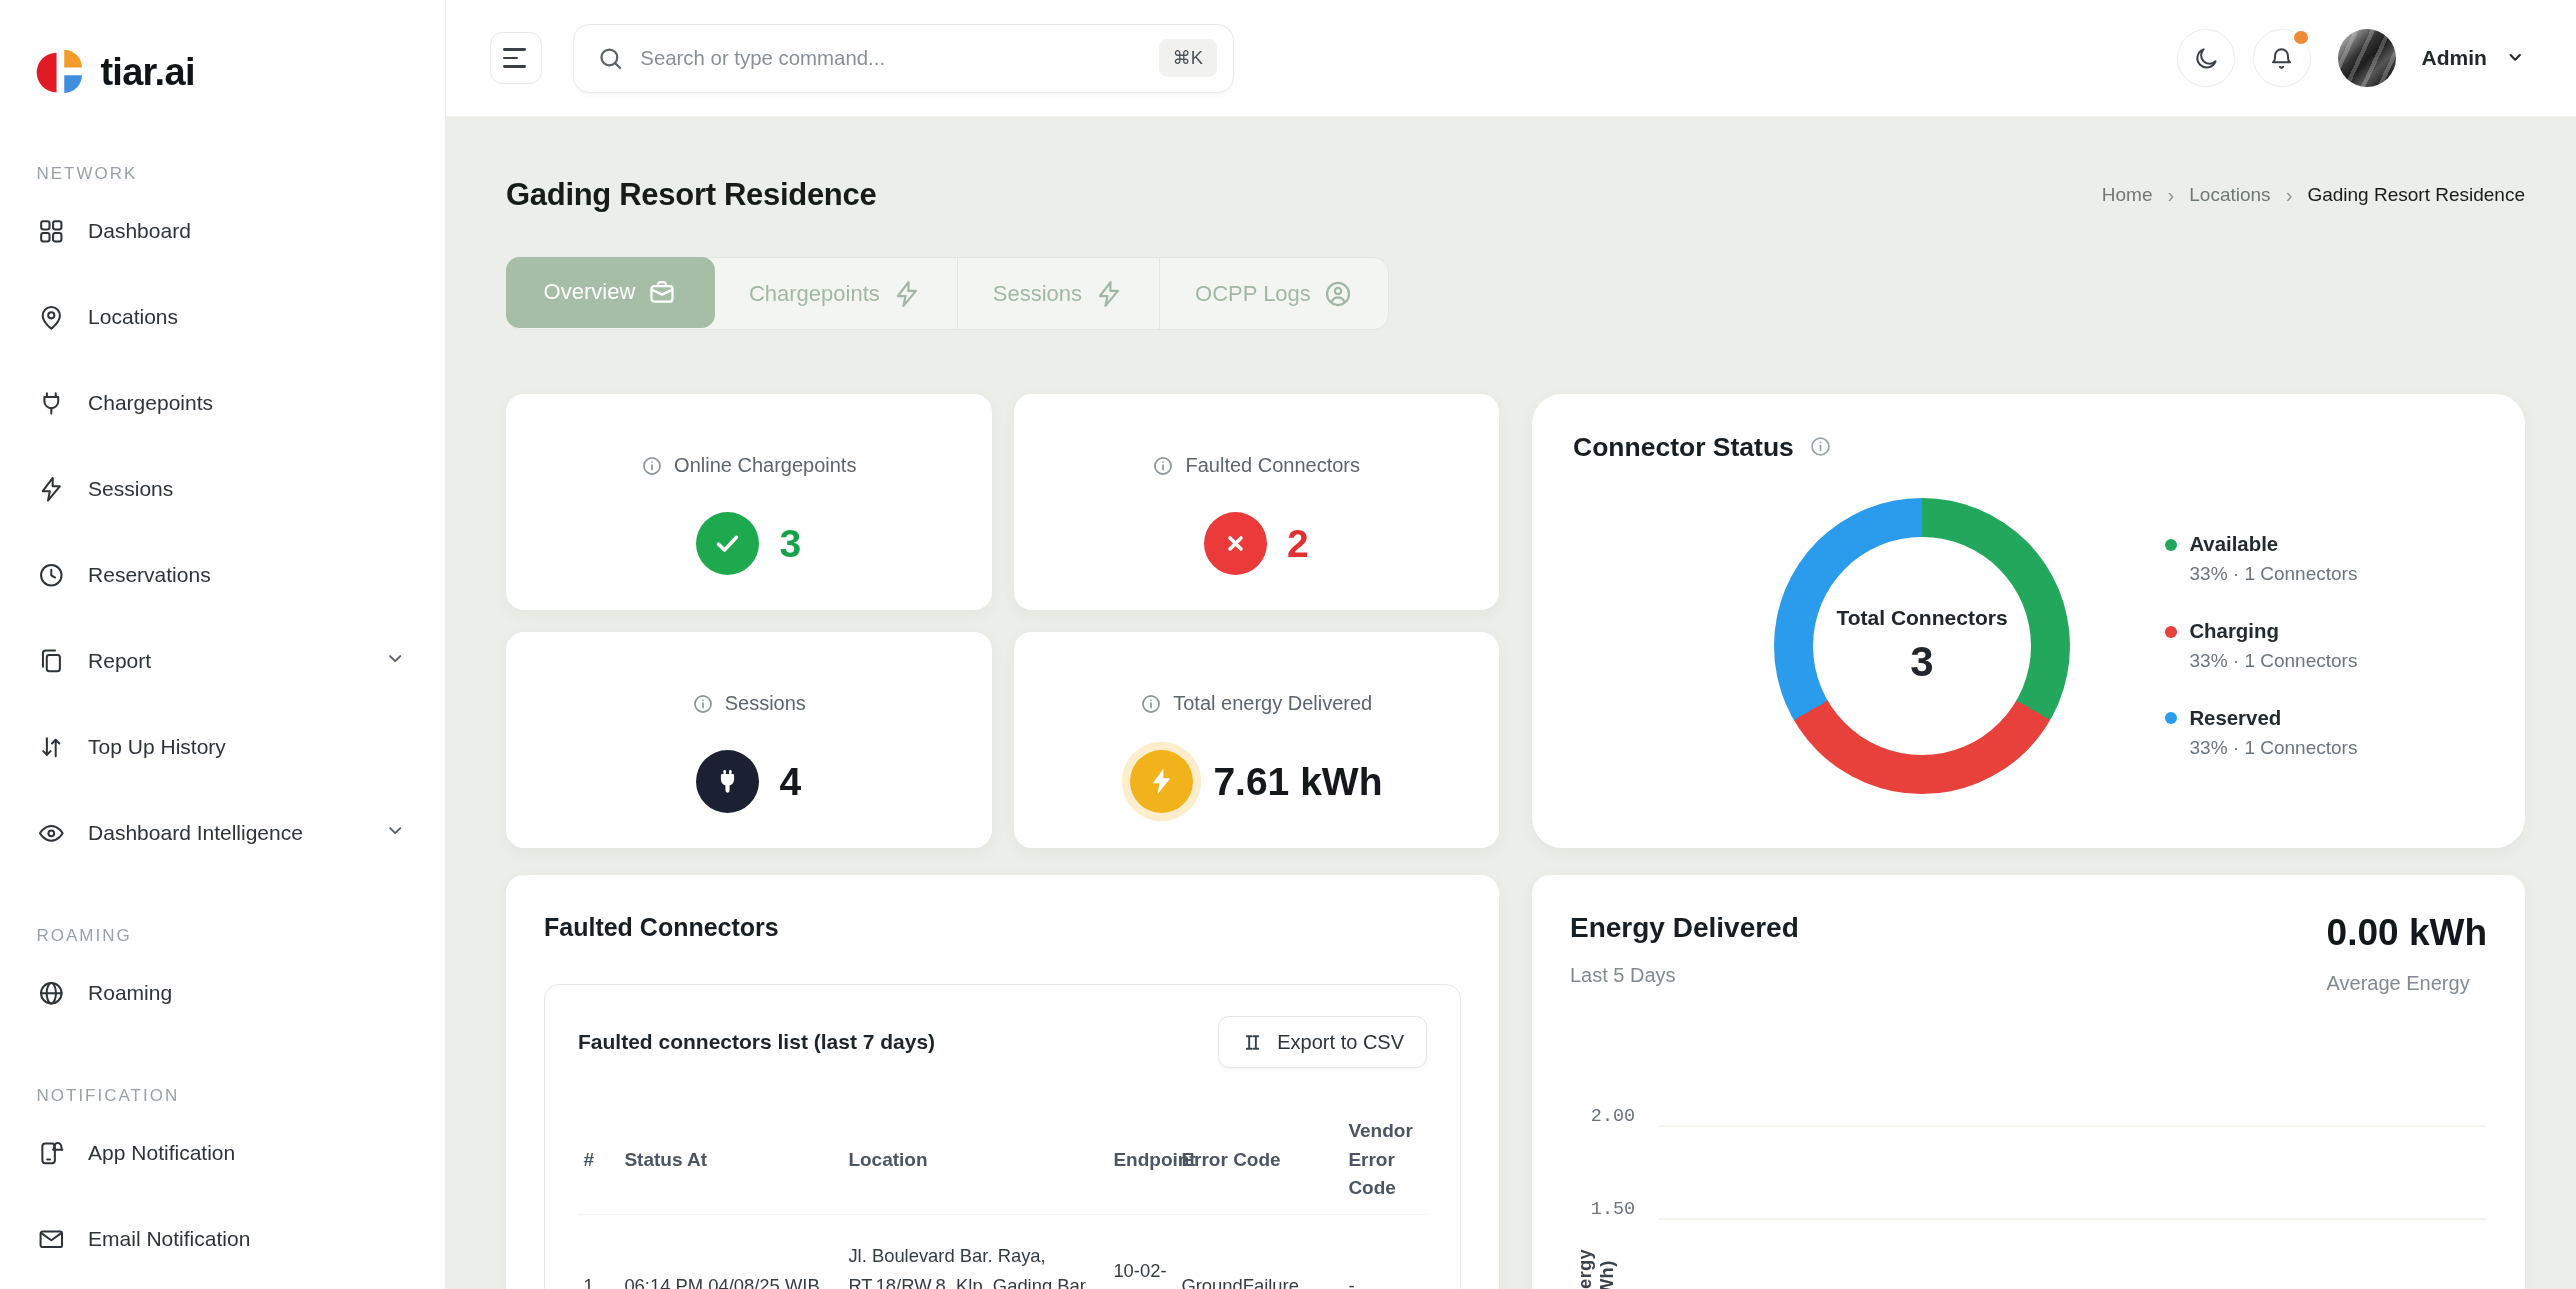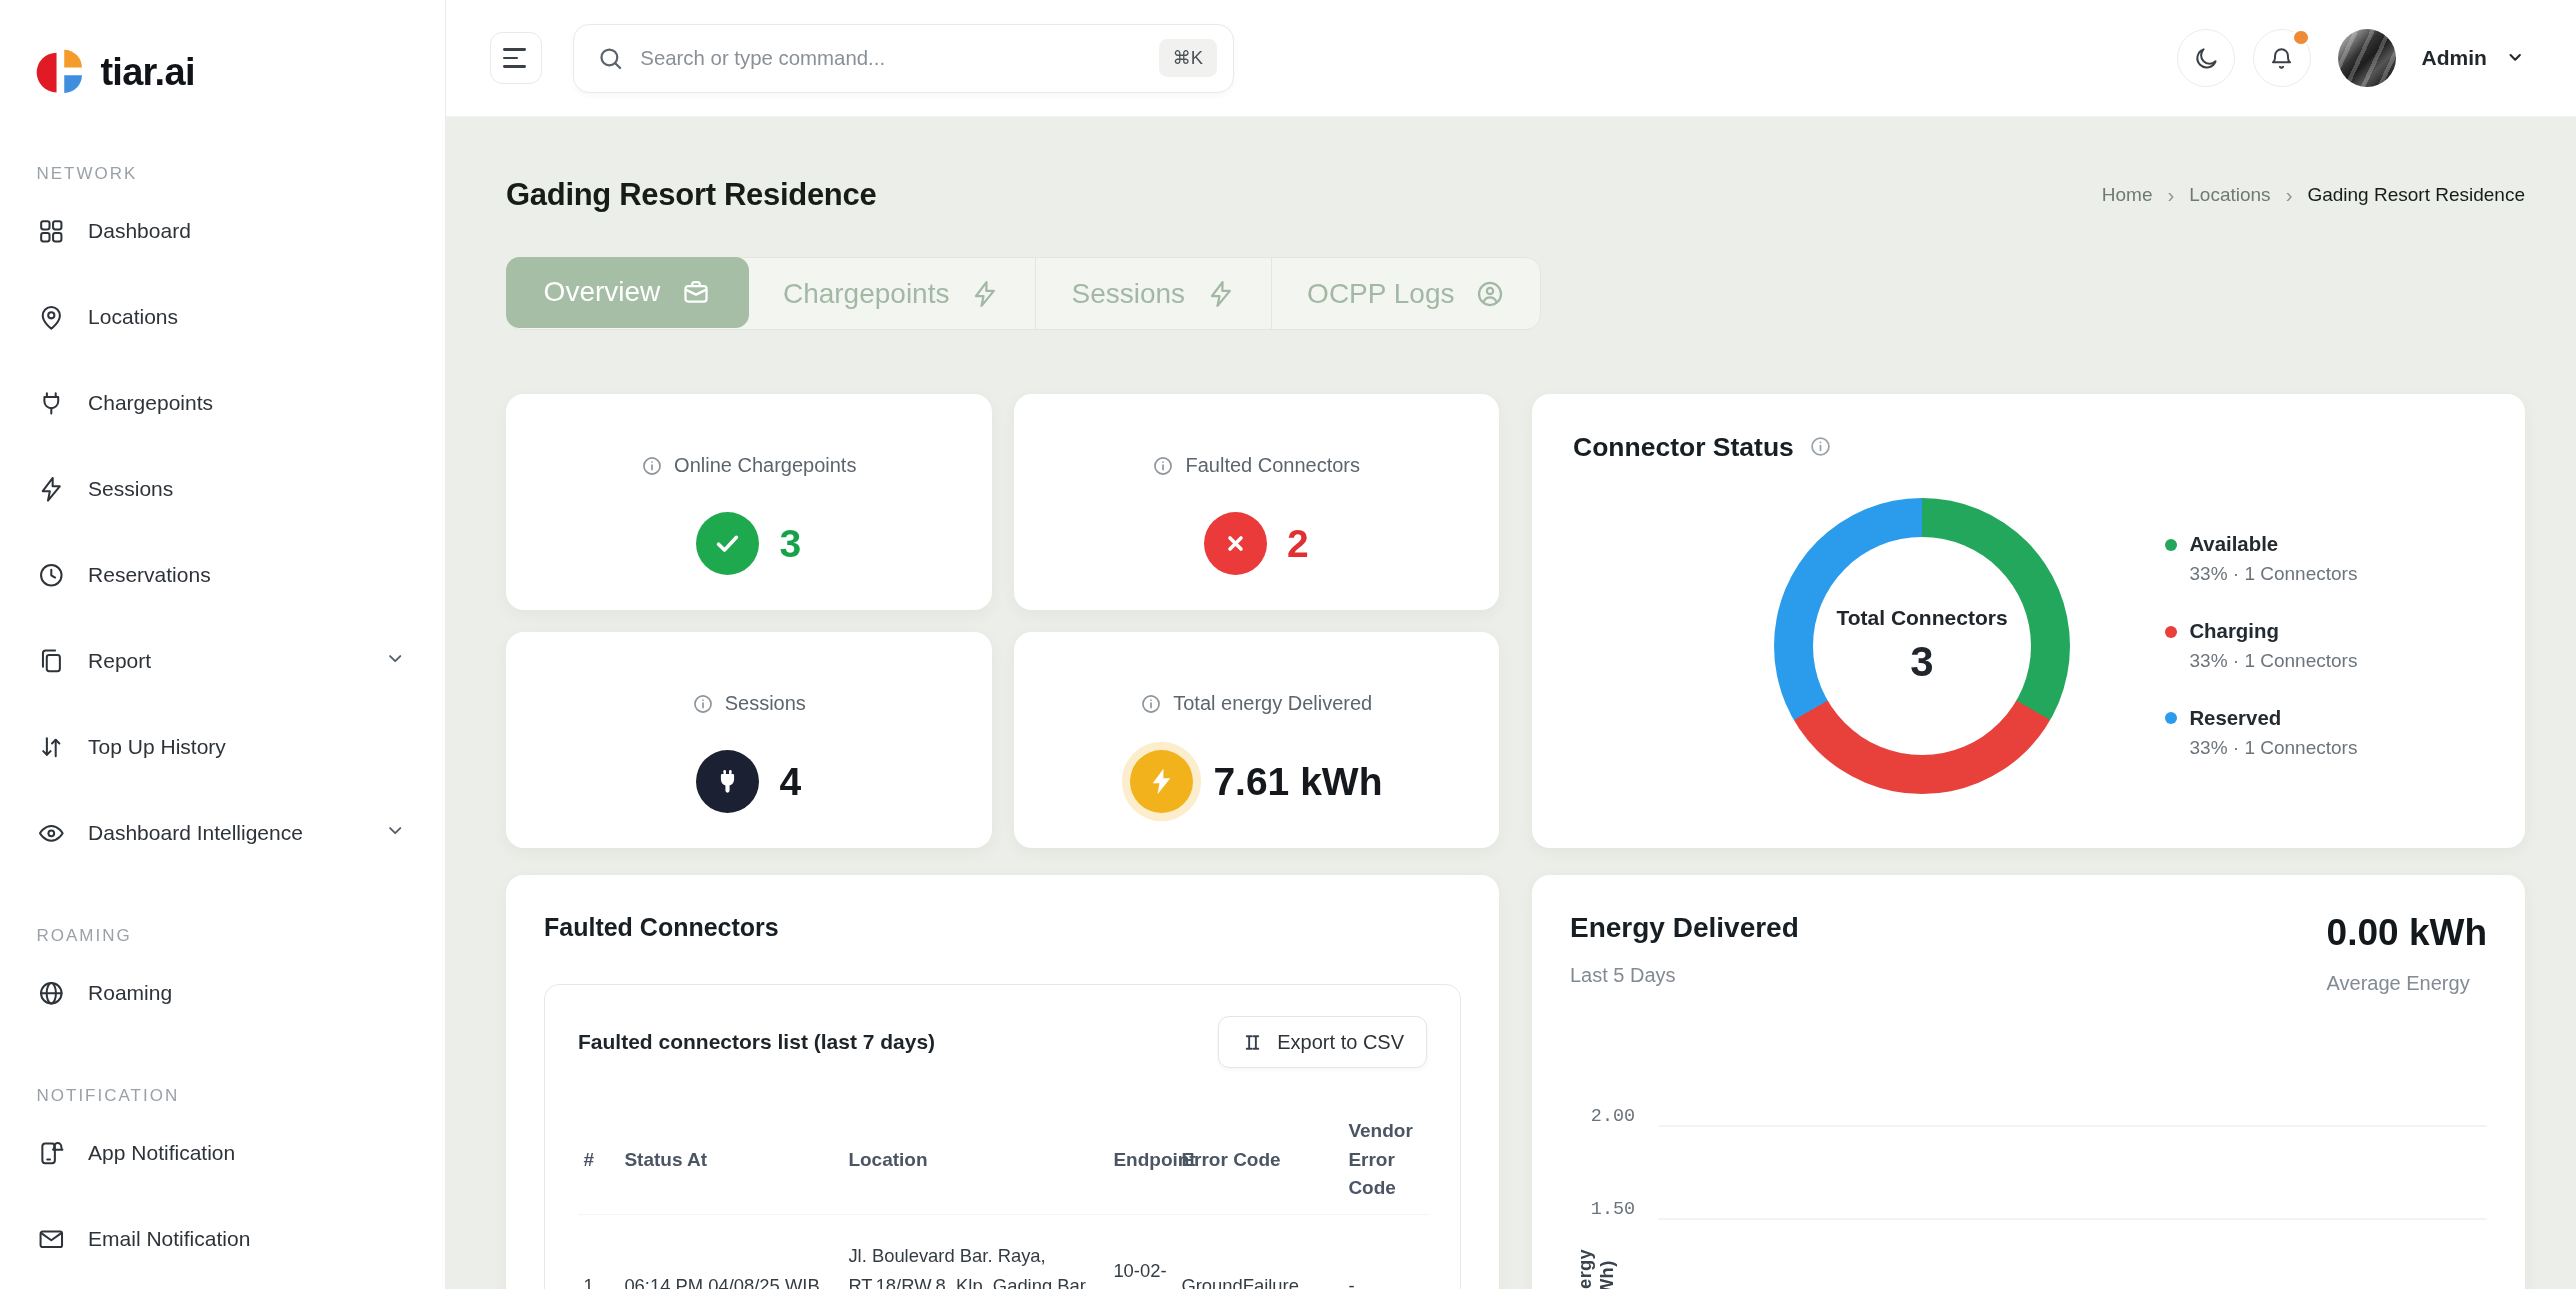--- a/index.html
+++ b/index.html
@@ -91,22 +91,22 @@
   .breadcrumb { display:flex; align-items:center; gap:15px; font-size:19px; color:#6e7a72; }
   .breadcrumb .sep { color:#8b958d; font-size:20.4px; }
   .breadcrumb .last { color:#161d18; }
   .crumb { cursor:pointer; }
 
   .tabs {
     display:inline-flex; margin-top:44px; background:#f3f6f0;
     border:1.4px solid #e1e7de; border-radius:15px;
   }
   .tab {
-    display:flex; align-items:center; gap:21px; height:71px; padding:0 35px;
-    font-size:28px; font-weight:500; color:#a3b8a4; cursor:pointer;
+    display:flex; align-items:center; gap:12px; height:71px; padding:0 35px;
+    font-size:22px; font-weight:500; color:#a3b8a4; cursor:pointer;
     border-right:1.4px solid #e1e7de;
   }
   .tab:last-child { border-right:none; }
   .tab svg { width:30px; height:30px; stroke:#a3b8a4; fill:none; stroke-width:1.8; stroke-linecap:round; stroke-linejoin:round; }
   .tab.active {
     background:#a6bea6; color:#ffffff; border-radius:13.6px; margin:-1.4px;
     border-right:none; padding:0 38px;
   }
   .tab.active svg { stroke:#ffffff; }
 
@@ -121,21 +121,21 @@
   .stat-card { height:216px; display:flex; flex-direction:column; align-items:center; padding-top:60px; }
   .stat-label { display:flex; align-items:center; gap:11px; font-size:20px; color:#5c656d; font-weight:500; }
   .stat-label svg { width:22px; height:22px; stroke:#8d959c; fill:none; stroke-width:1.8; stroke-linecap:round; }
   .stat-value-row { display:flex; align-items:center; gap:20.4px; margin-top:35px; }
   .stat-circle { width:63px; height:63px; border-radius:50%; display:flex; align-items:center; justify-content:center; }
   .stat-circle svg { width:33px; height:33px; fill:none; stroke:#fff; stroke-width:2.6; stroke-linecap:round; stroke-linejoin:round; }
   .stat-circle.glow { box-shadow:0 0 0 8.2px rgba(241,178,27,.22); }
   .stat-num { font-size:39px; font-weight:700; }
 
   
-  .connector-card { height:454px; padding:38px 41px; }
+  .connector-card { height:454px; padding:38px 41px;border-radius:30px; }
   .card-title-row { display:flex; align-items:center; gap:15px; }
   .card-title { font-size:26.5px; font-weight:700; color:#181f24; }
   .info-ic svg { width:23px; height:23px; stroke:#9aa2a9; fill:none; stroke-width:1.8; stroke-linecap:round; }
   .donut-wrap { display:flex; align-items:center; margin-top:35px; }
   .donut { position:relative; width:296px; height:296px; border-radius:50%; margin-left:201px; }
   .donut-hole {
     position:absolute; inset:39px; background:#fff; border-radius:50%;
     display:flex; flex-direction:column; align-items:center; justify-content:center;
   }
   .donut-center-label { font-size:21px; font-weight:600; color:#20262c; }

